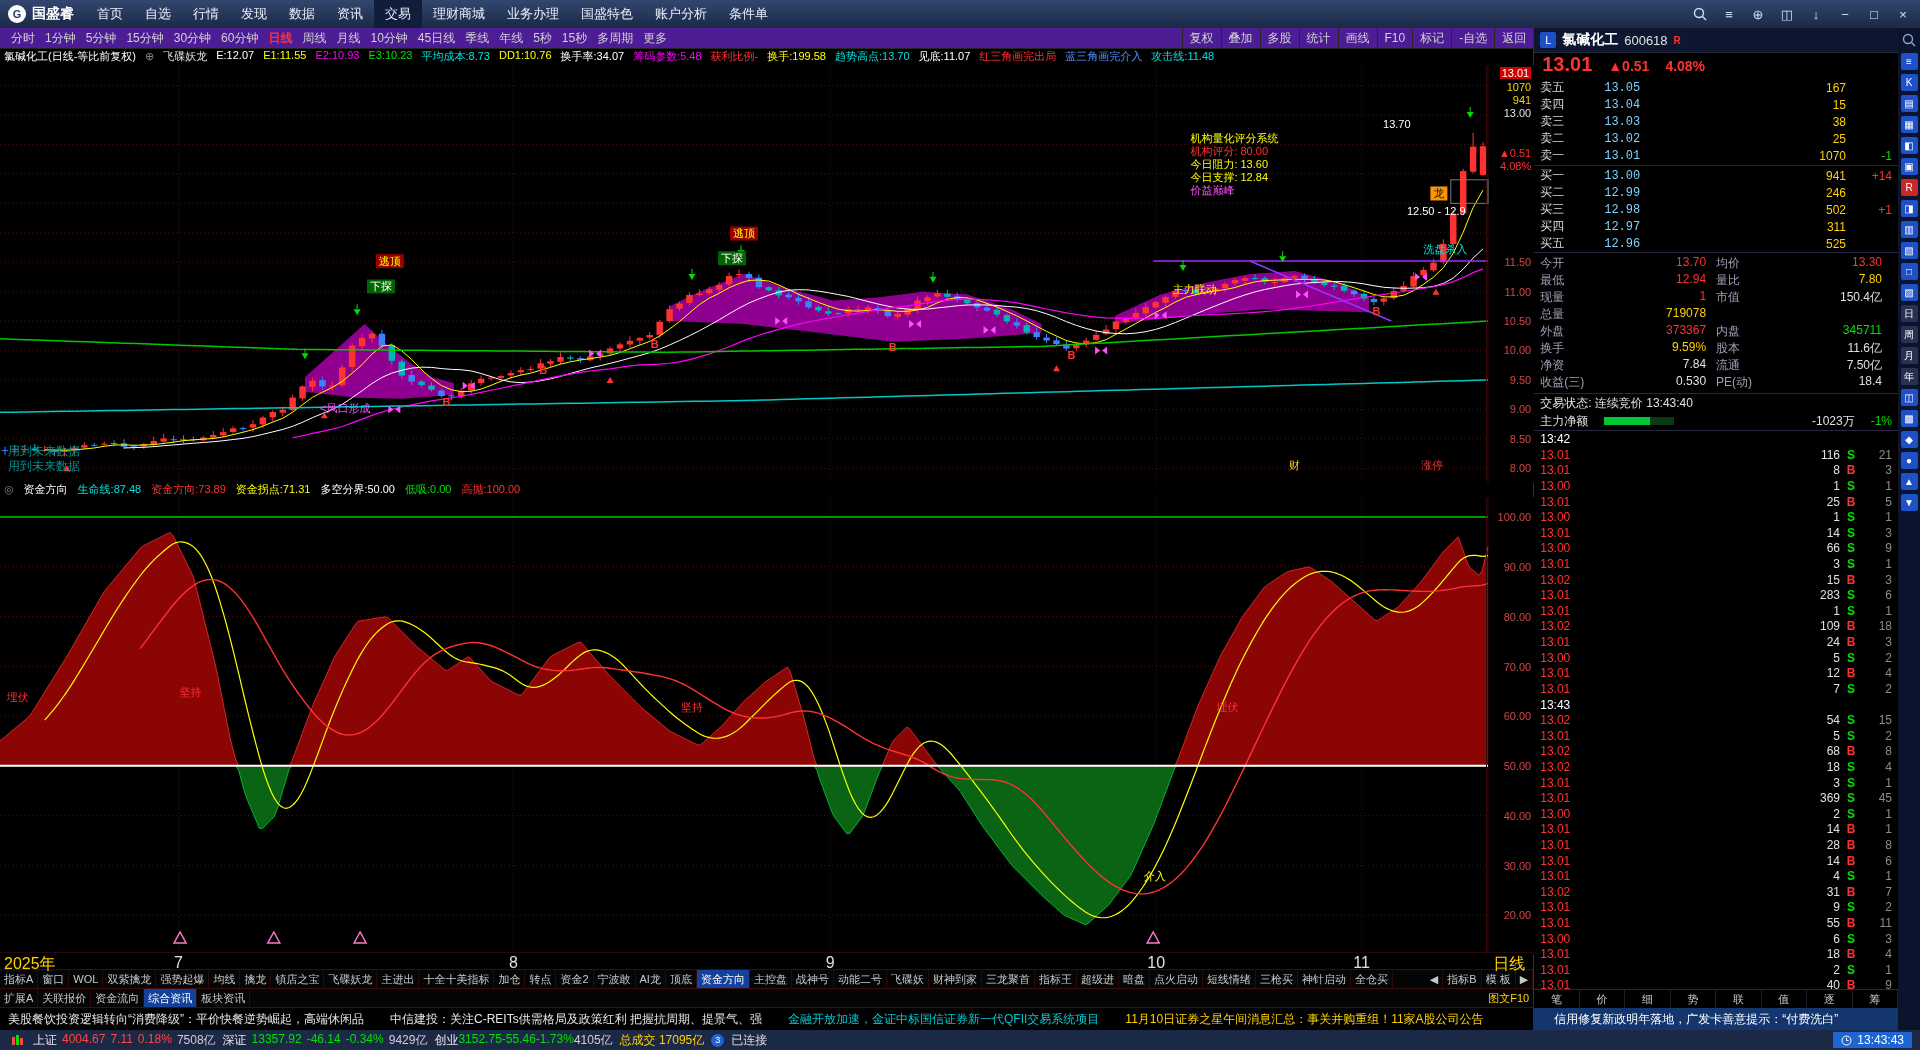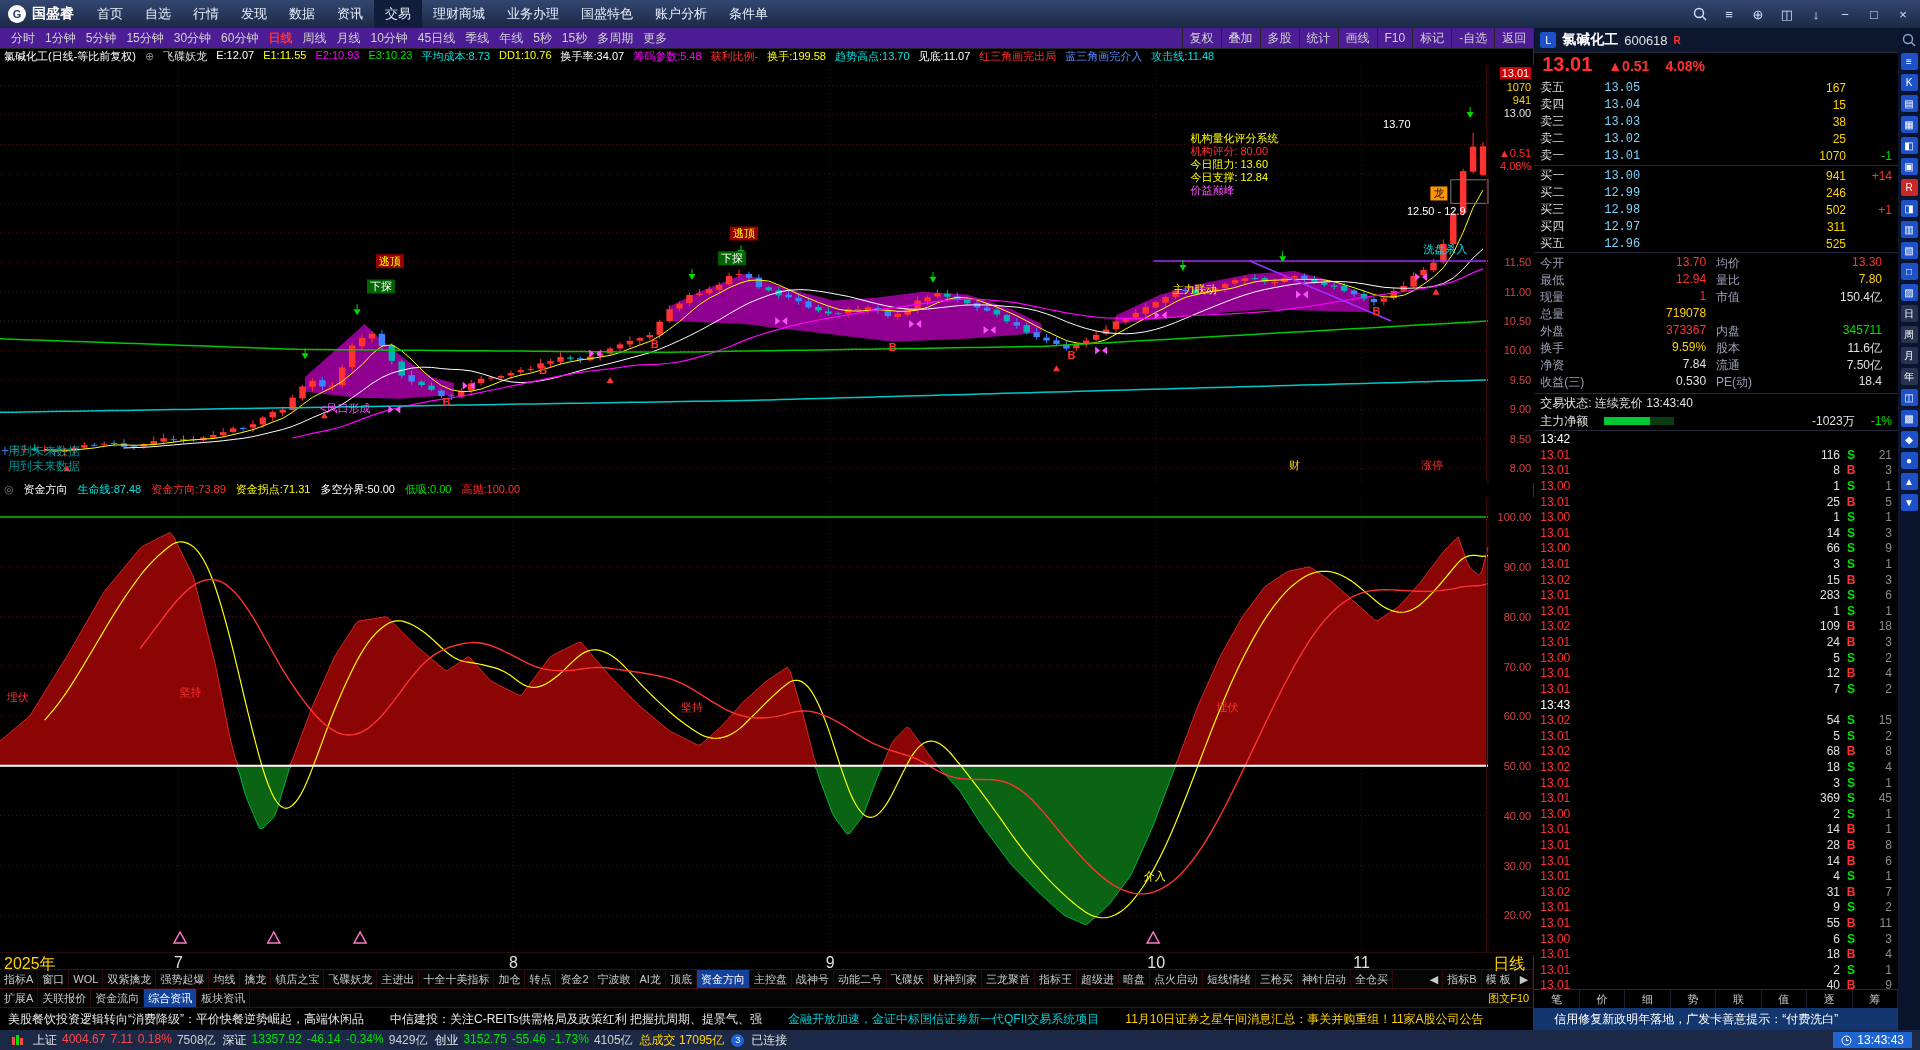--- a/index.html
+++ b/index.html
@@ -1185,21 +1185,21 @@
           <span class="up">0.18%</span>
           <span class="amt">7508亿</span>
         </span>
         <span style="display: flex; gap: 5px;">
           <span class="idx-label">深证</span>
           <span class="down">13357.92</span>
           <span class="down">-46.14</span>
           <span class="down">-0.34%</span>
           <span class="amt">9429亿</span>
         </span>
-        <span style="display: flex; gap: 5px;">
+        <span style="display: flex; ">
           <span class="idx-label">创业</span>
           <span class="down">3152.75</span>
           <span class="down">-55.46</span>
           <span class="down">-1.73%</span>
           <span class="amt">4105亿</span>
         </span>
       </span>
     <span class="c-y">总成交 17095亿</span>
     <span class="conn-dot">3</span>
     <span style="color:#e0e0e0;">已连接</span>

